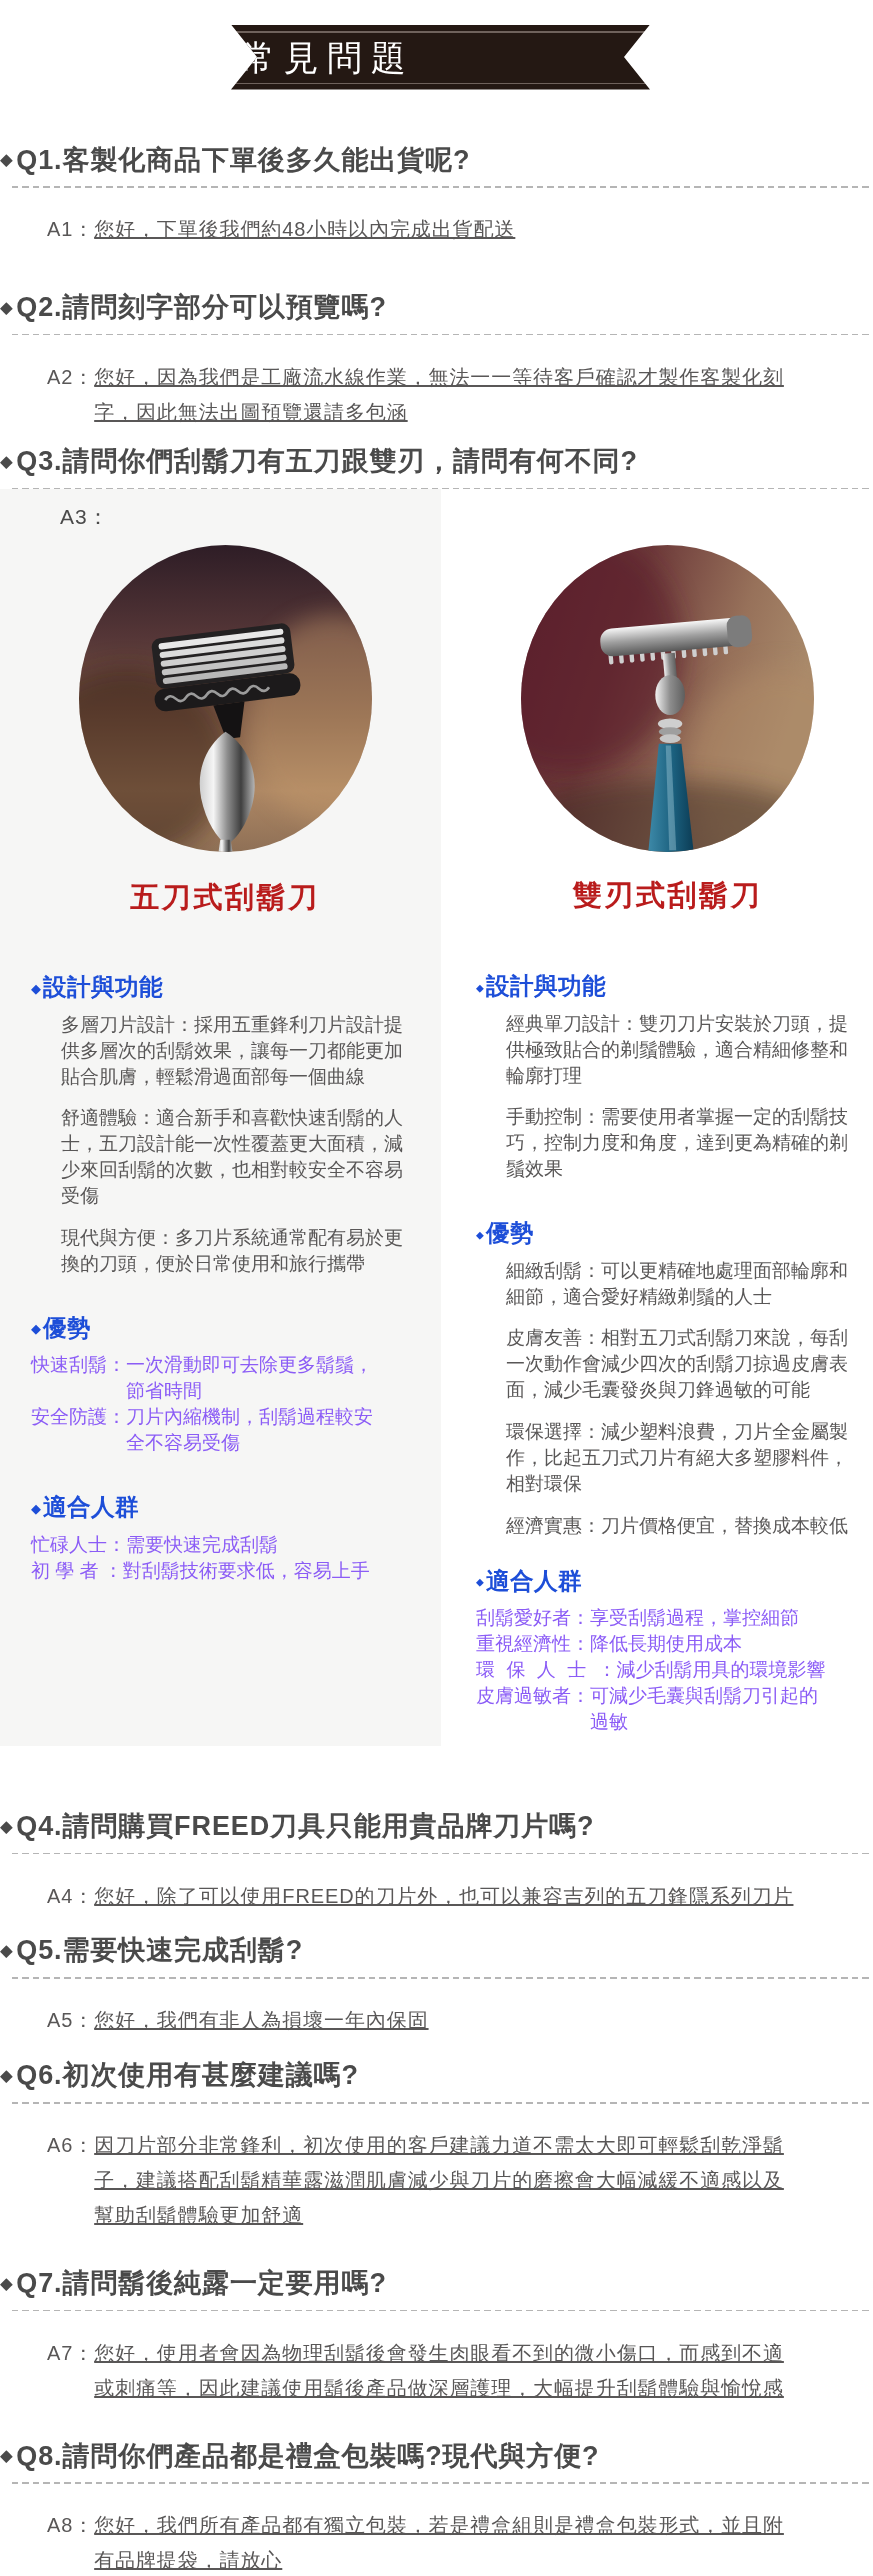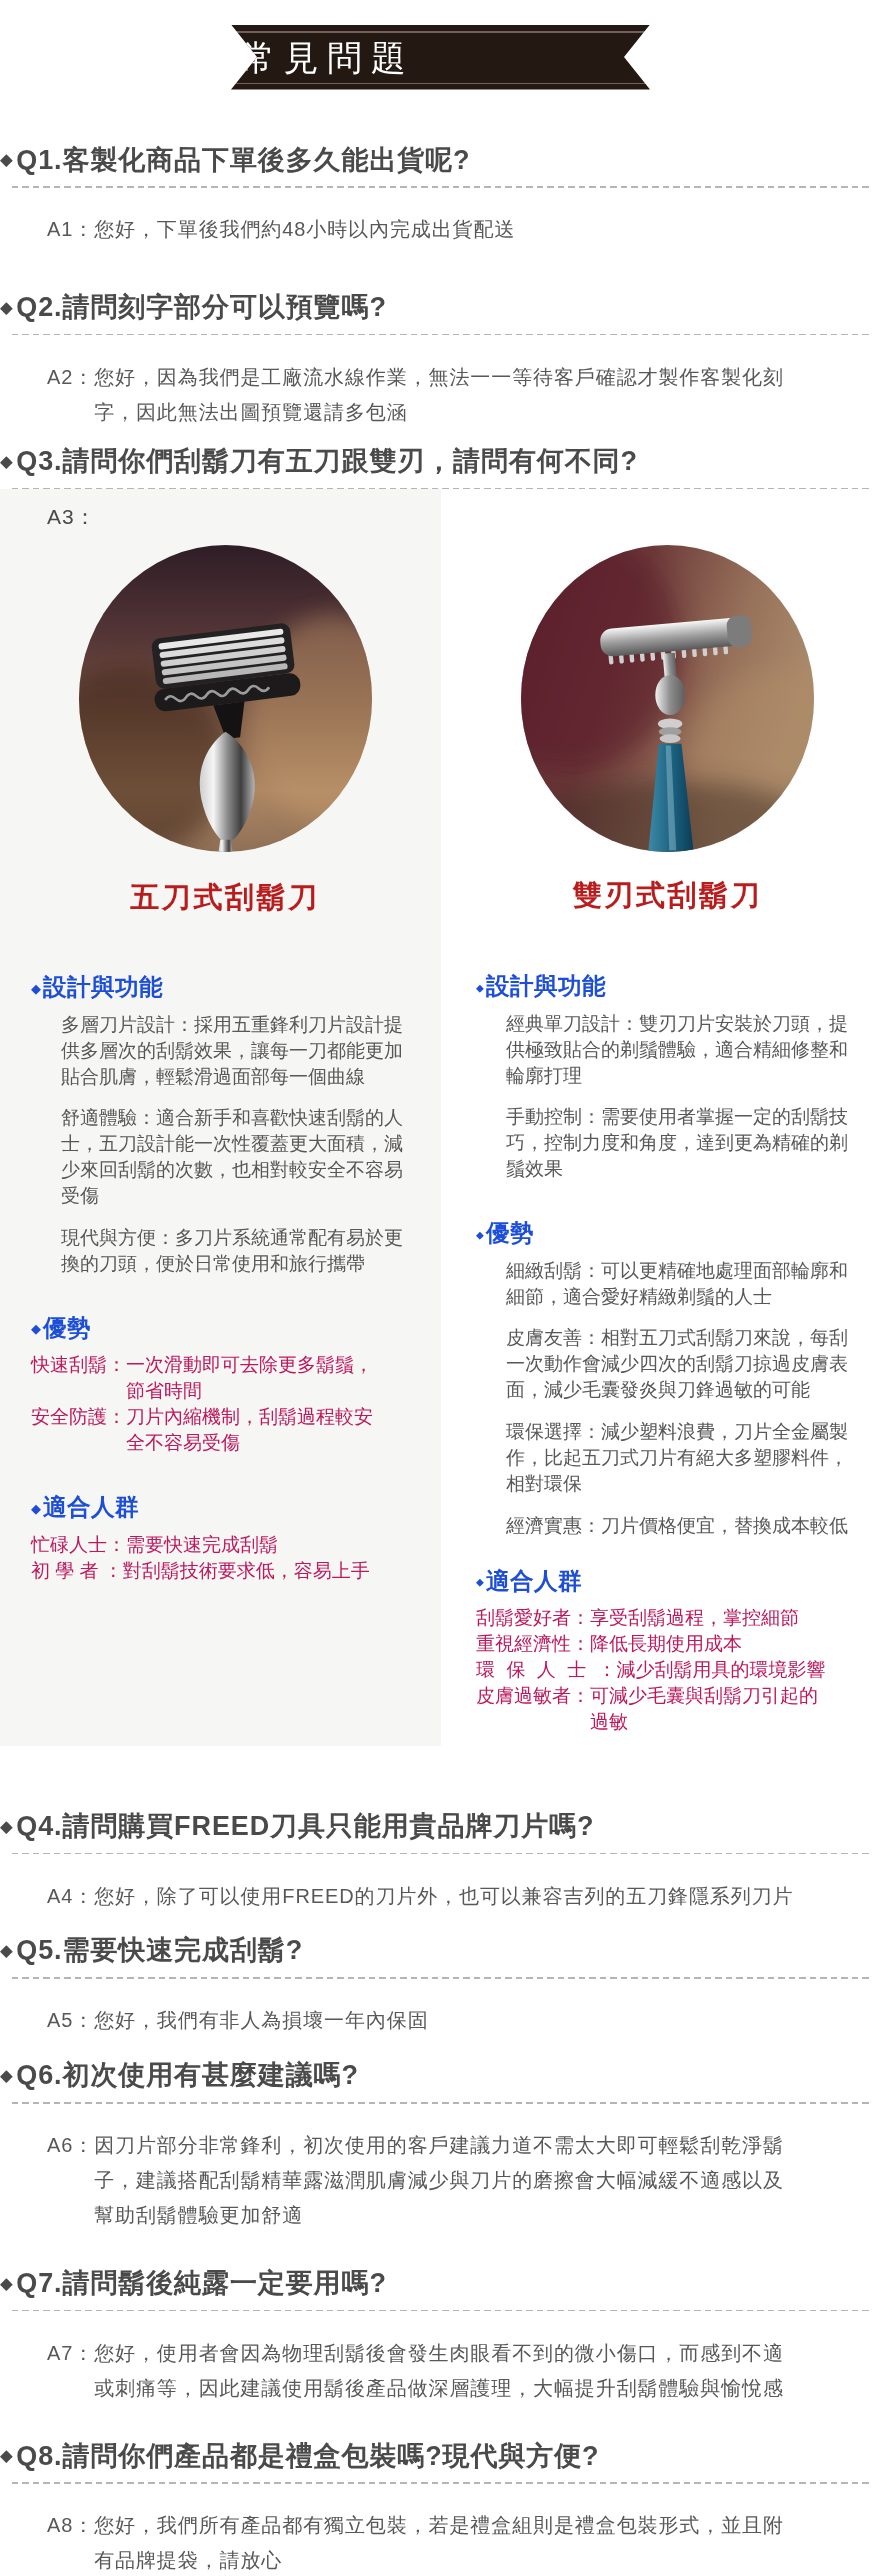--- a/index.html
+++ b/index.html
@@ -18,36 +18,36 @@
   
   .qa { width:873px; }
   .qa1{margin-top:51px}.qa2{margin-top:41px}.qa3{margin-top:12.2px}.qa4{margin-top:61px}
   .qa5{margin-top:17.5px}.qa6{margin-top:18.3px}.qa7{margin-top:31px}.qa8{margin-top:31px}
   .q-head { font-size:27px; font-weight:bold; color:#4a4a4a; line-height:38px; letter-spacing:0.9px; }
   .q-diamond { font-size:16.6px; vertical-align:3.5px; margin-right:2.6px; }
   .divider { height:1.7px; margin:7px 0 0 12.2px;
     background:repeating-linear-gradient(90deg,#b5b5b5 0 6.1px,transparent 6.1px 10.5px); }
   .answer { display:flex; margin:24.5px 12.2px 0 47px; font-size:20px; color:#595757; line-height:35px; letter-spacing:0.9px; }
   .a-label { white-space:pre; flex:0 0 auto; }
-  .a-text { white-space:pre-line; flex:1; }
+  .a-text { white-space:pre-line; flex:1;text-decoration:underline; }
 
   
   .compare { position:relative; display:flex; margin-top:0; height:1257px; }
-  .a3-label { position:absolute; top:14px; left:47px; font-size:21px; color:#4a4a4a; letter-spacing:0.9px; }
+  .a3-label { position:absolute; top:14px; left:60px; font-size:21px; color:#4a4a4a; letter-spacing:0.9px; }
   .col { height:100%; }
   .col-left  { width:441px; background:#f6f6f5; padding:56px 22px 0 31px; }
   .col-right { width:432px; background:#ffffff; padding:56px 14px 0 35px;font-family:Liberation Mono, monospace; }
   .photo { display:block; width:293px; height:307px; margin:0 auto; }
   .col-label { font-size:29px; font-weight:bold; color:#b91c1c; text-align:center; letter-spacing:2.6px; margin-top:30px; line-height:31px; }
   .sec-head { font-size:23.6px; font-weight:bold; color:#1d4ed8; line-height:33px; margin:35px 0 7px; letter-spacing:0.4px; }
   .sec-head.first { margin-top:58px; }
   .sec-head.tight { margin-top:26px; }
   .sec-diamond { font-size:13px; vertical-align:2.6px; margin-right:1.7px; }
   .para { font-size:19px; color:#595757; line-height:26px; margin-bottom:15.7px; white-space:pre-line; text-align:justify;margin-left:30px; }
-  .term { display:flex; font-size:19px; color:#be185d; line-height:26px; }
+  .term { display:flex; font-size:19px; color:#8b5cf6; line-height:26px; }
   .term-label { white-space:pre; flex:0 0 auto; }
   .term-desc { white-space:pre-line; flex:1; }
 </style>
 </head>
 <body>
 
 <div class="page">
 
   <div class="ribbon">
     <span class="ribbon-text">常見問題</span>

